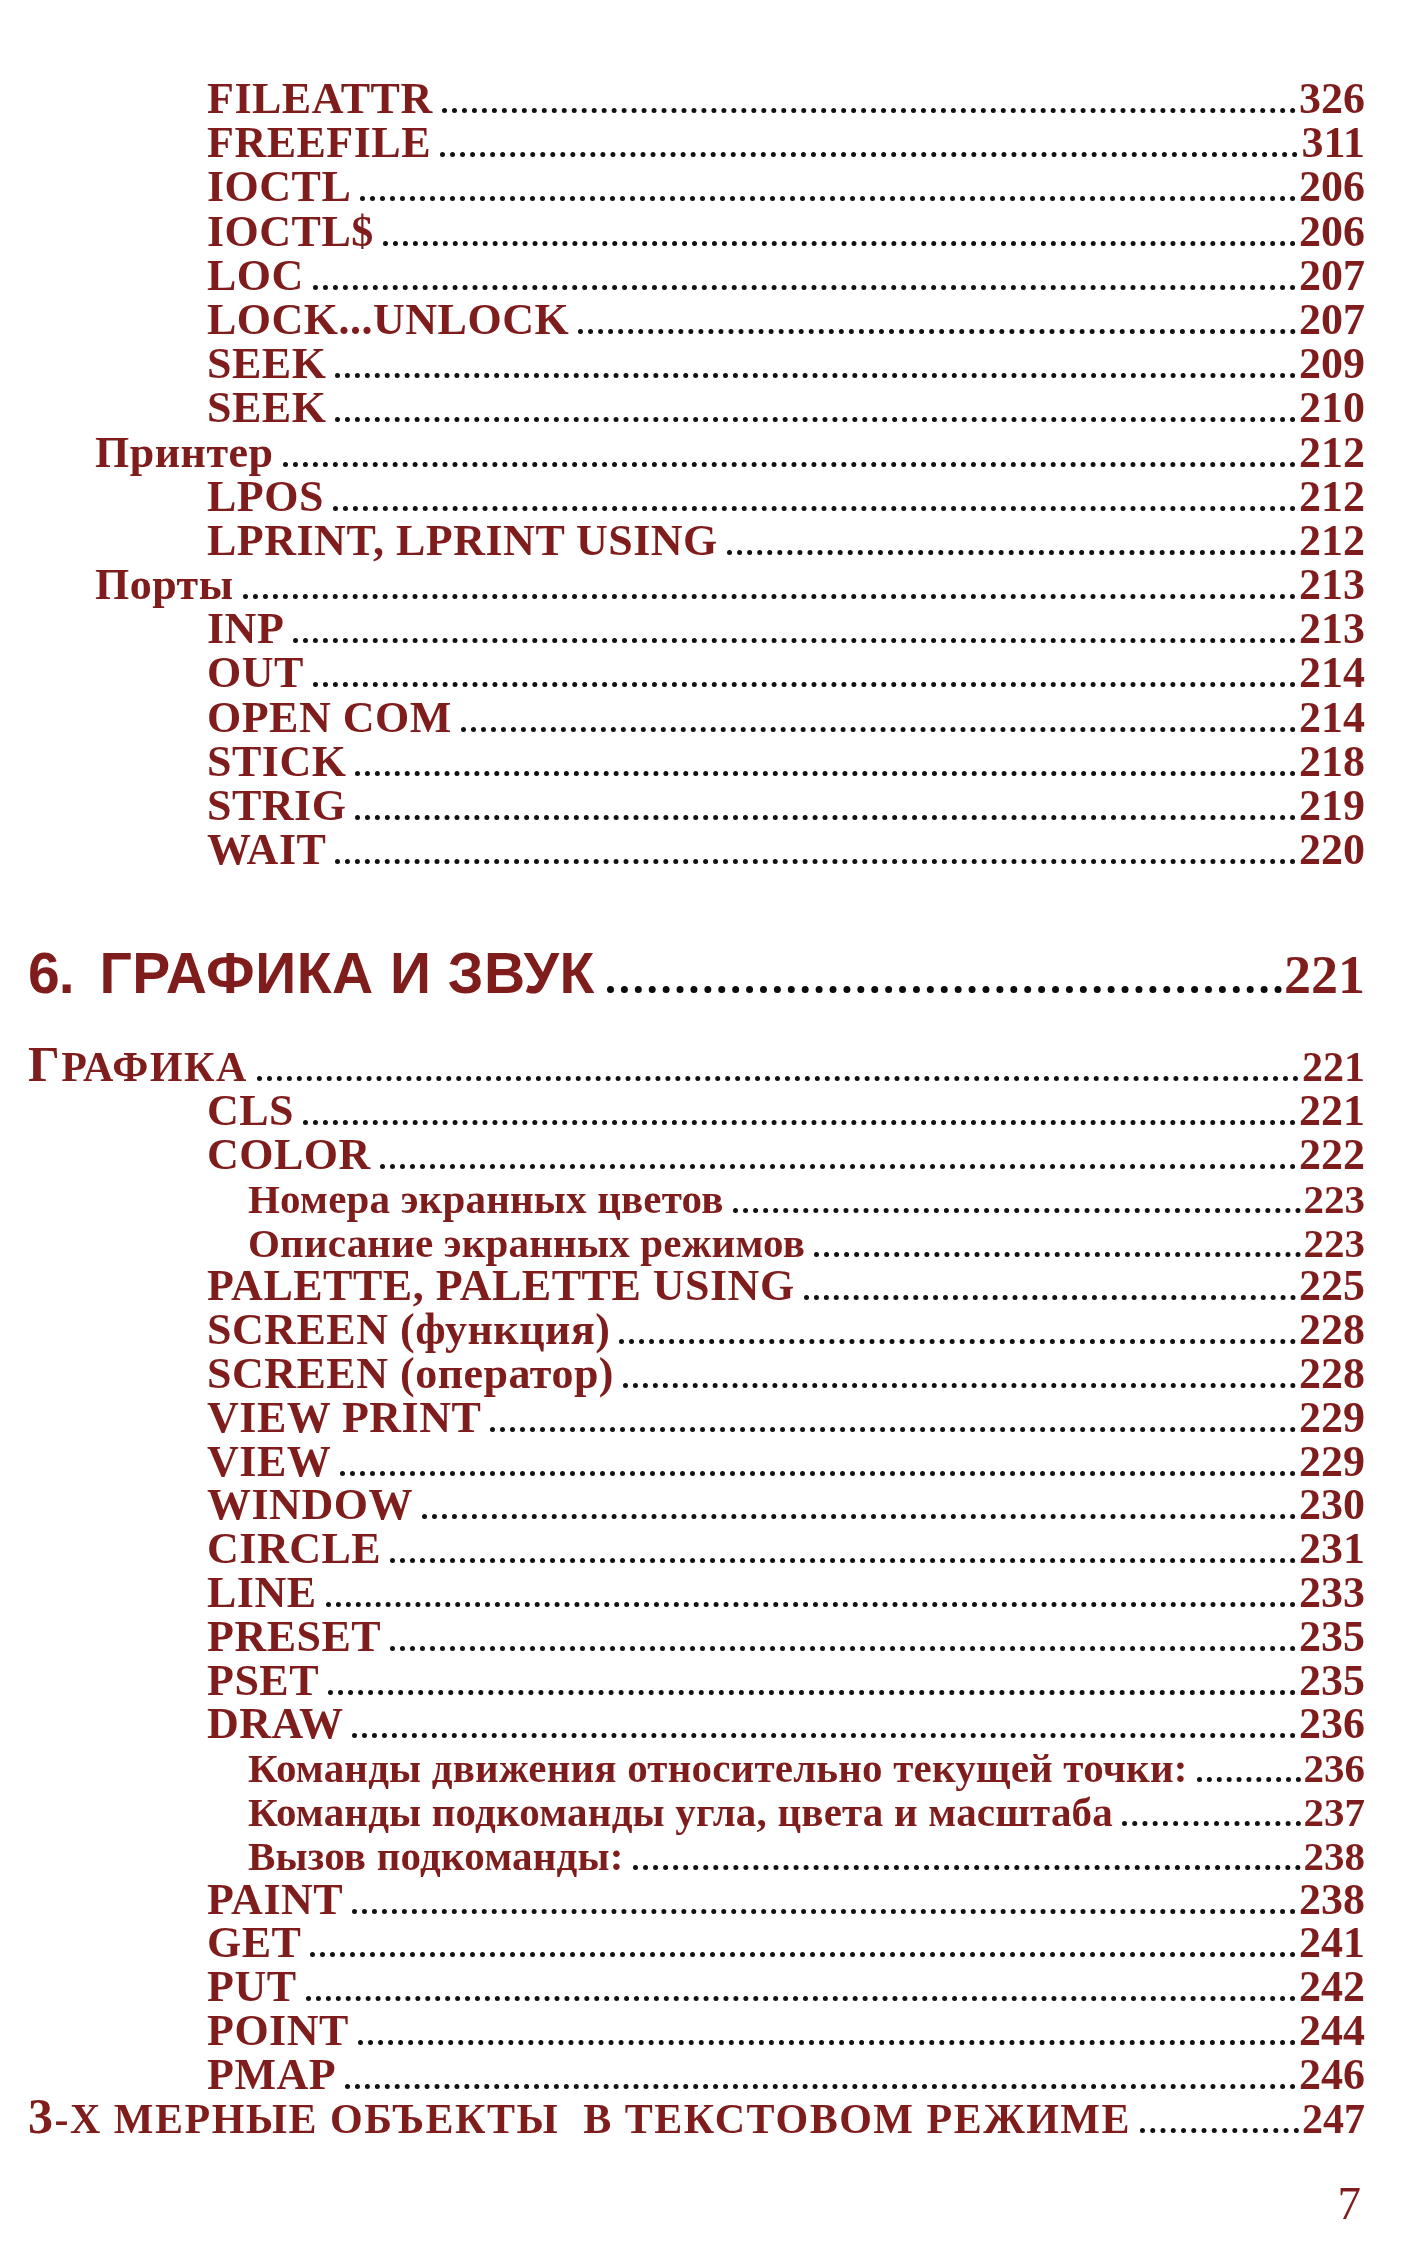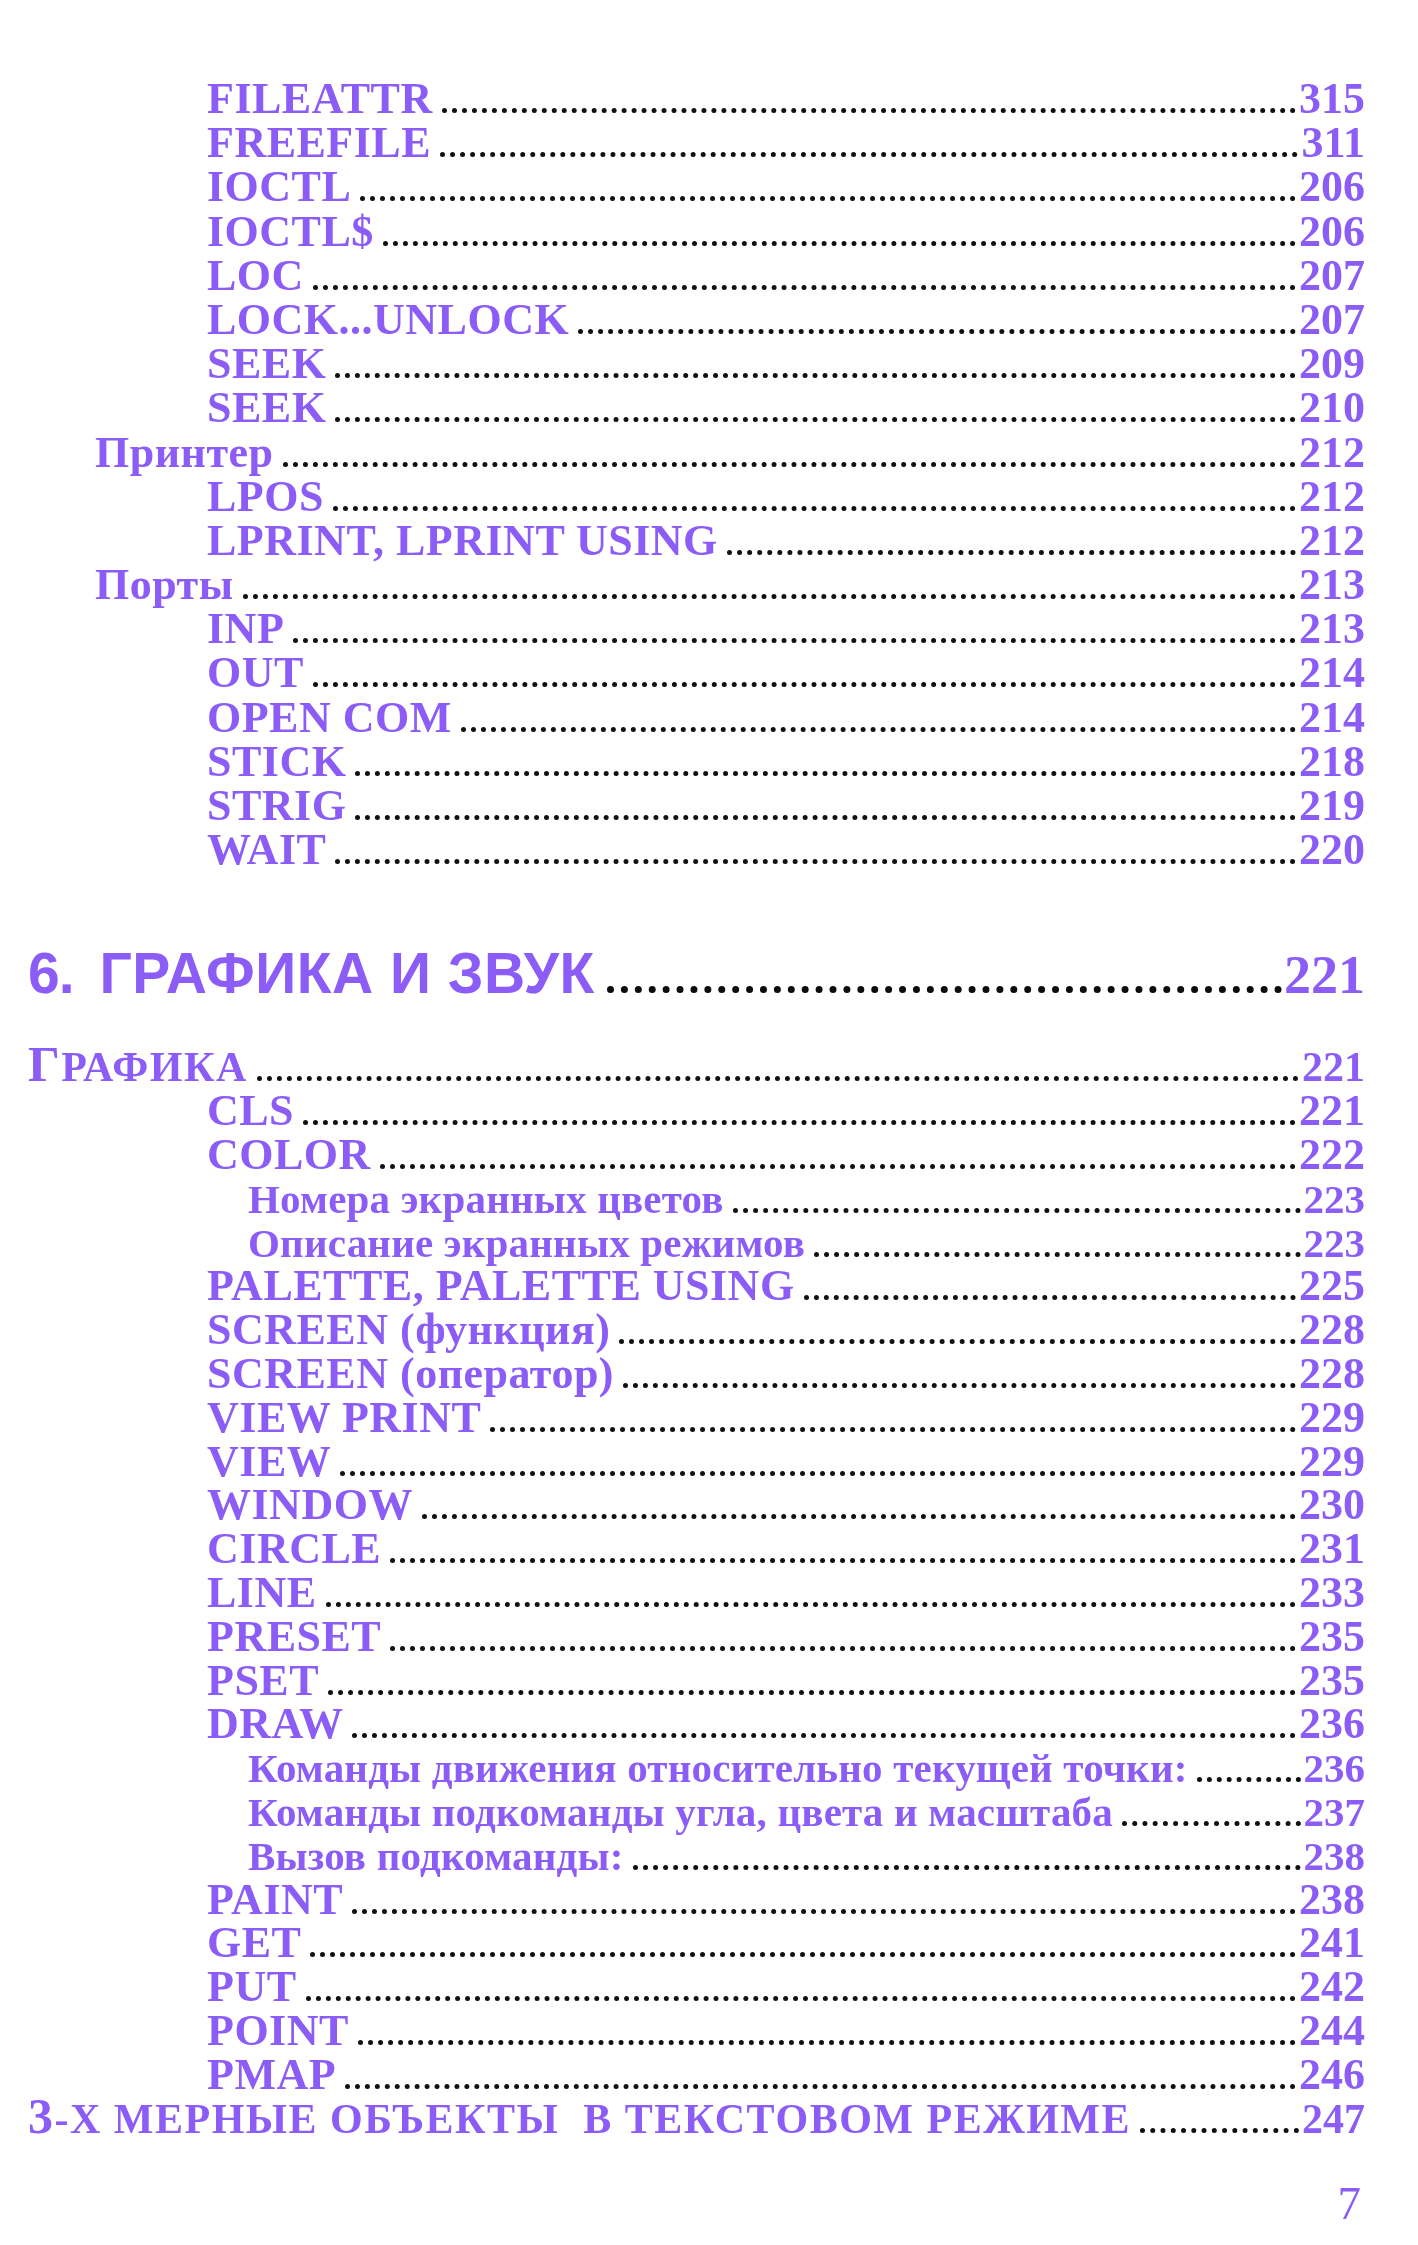--- a/index.html
+++ b/index.html
@@ -2,21 +2,21 @@
 <html><head>
 <meta charset="utf-8">
 <style>
   html, body { margin: 0; padding: 0; background: #ffffff; }
 
   .page {
     position: relative;
     width: 1418px;
     height: 2245px;
     background: #ffffff;
-    color: #8b5cf6;
+    color: #7f1d1d;
     font-family: "Liberation Serif", "DejaVu Serif", serif;
     box-sizing: border-box;
     padding: 73px 53px 0 28px;
     overflow: hidden;
   }
 
   
   .row {
     display: flex;
     align-items: baseline;
@@ -94,21 +94,21 @@
 </style>
 </head>
 <body>
 
 <div class="page">
 
   <section class="rows-a">
       <div class="row indent-2 style-keyword">
     <span class="title">FILEATTR</span>
     <span class="leader"></span>
-    <span class="pnum">315</span>
+    <span class="pnum">326</span>
   </div>
       <div class="row indent-2 style-keyword">
     <span class="title">FREEFILE</span>
     <span class="leader"></span>
     <span class="pnum">311</span>
   </div>
       <div class="row indent-2 style-keyword">
     <span class="title">IOCTL</span>
     <span class="leader"></span>
     <span class="pnum">206</span>

